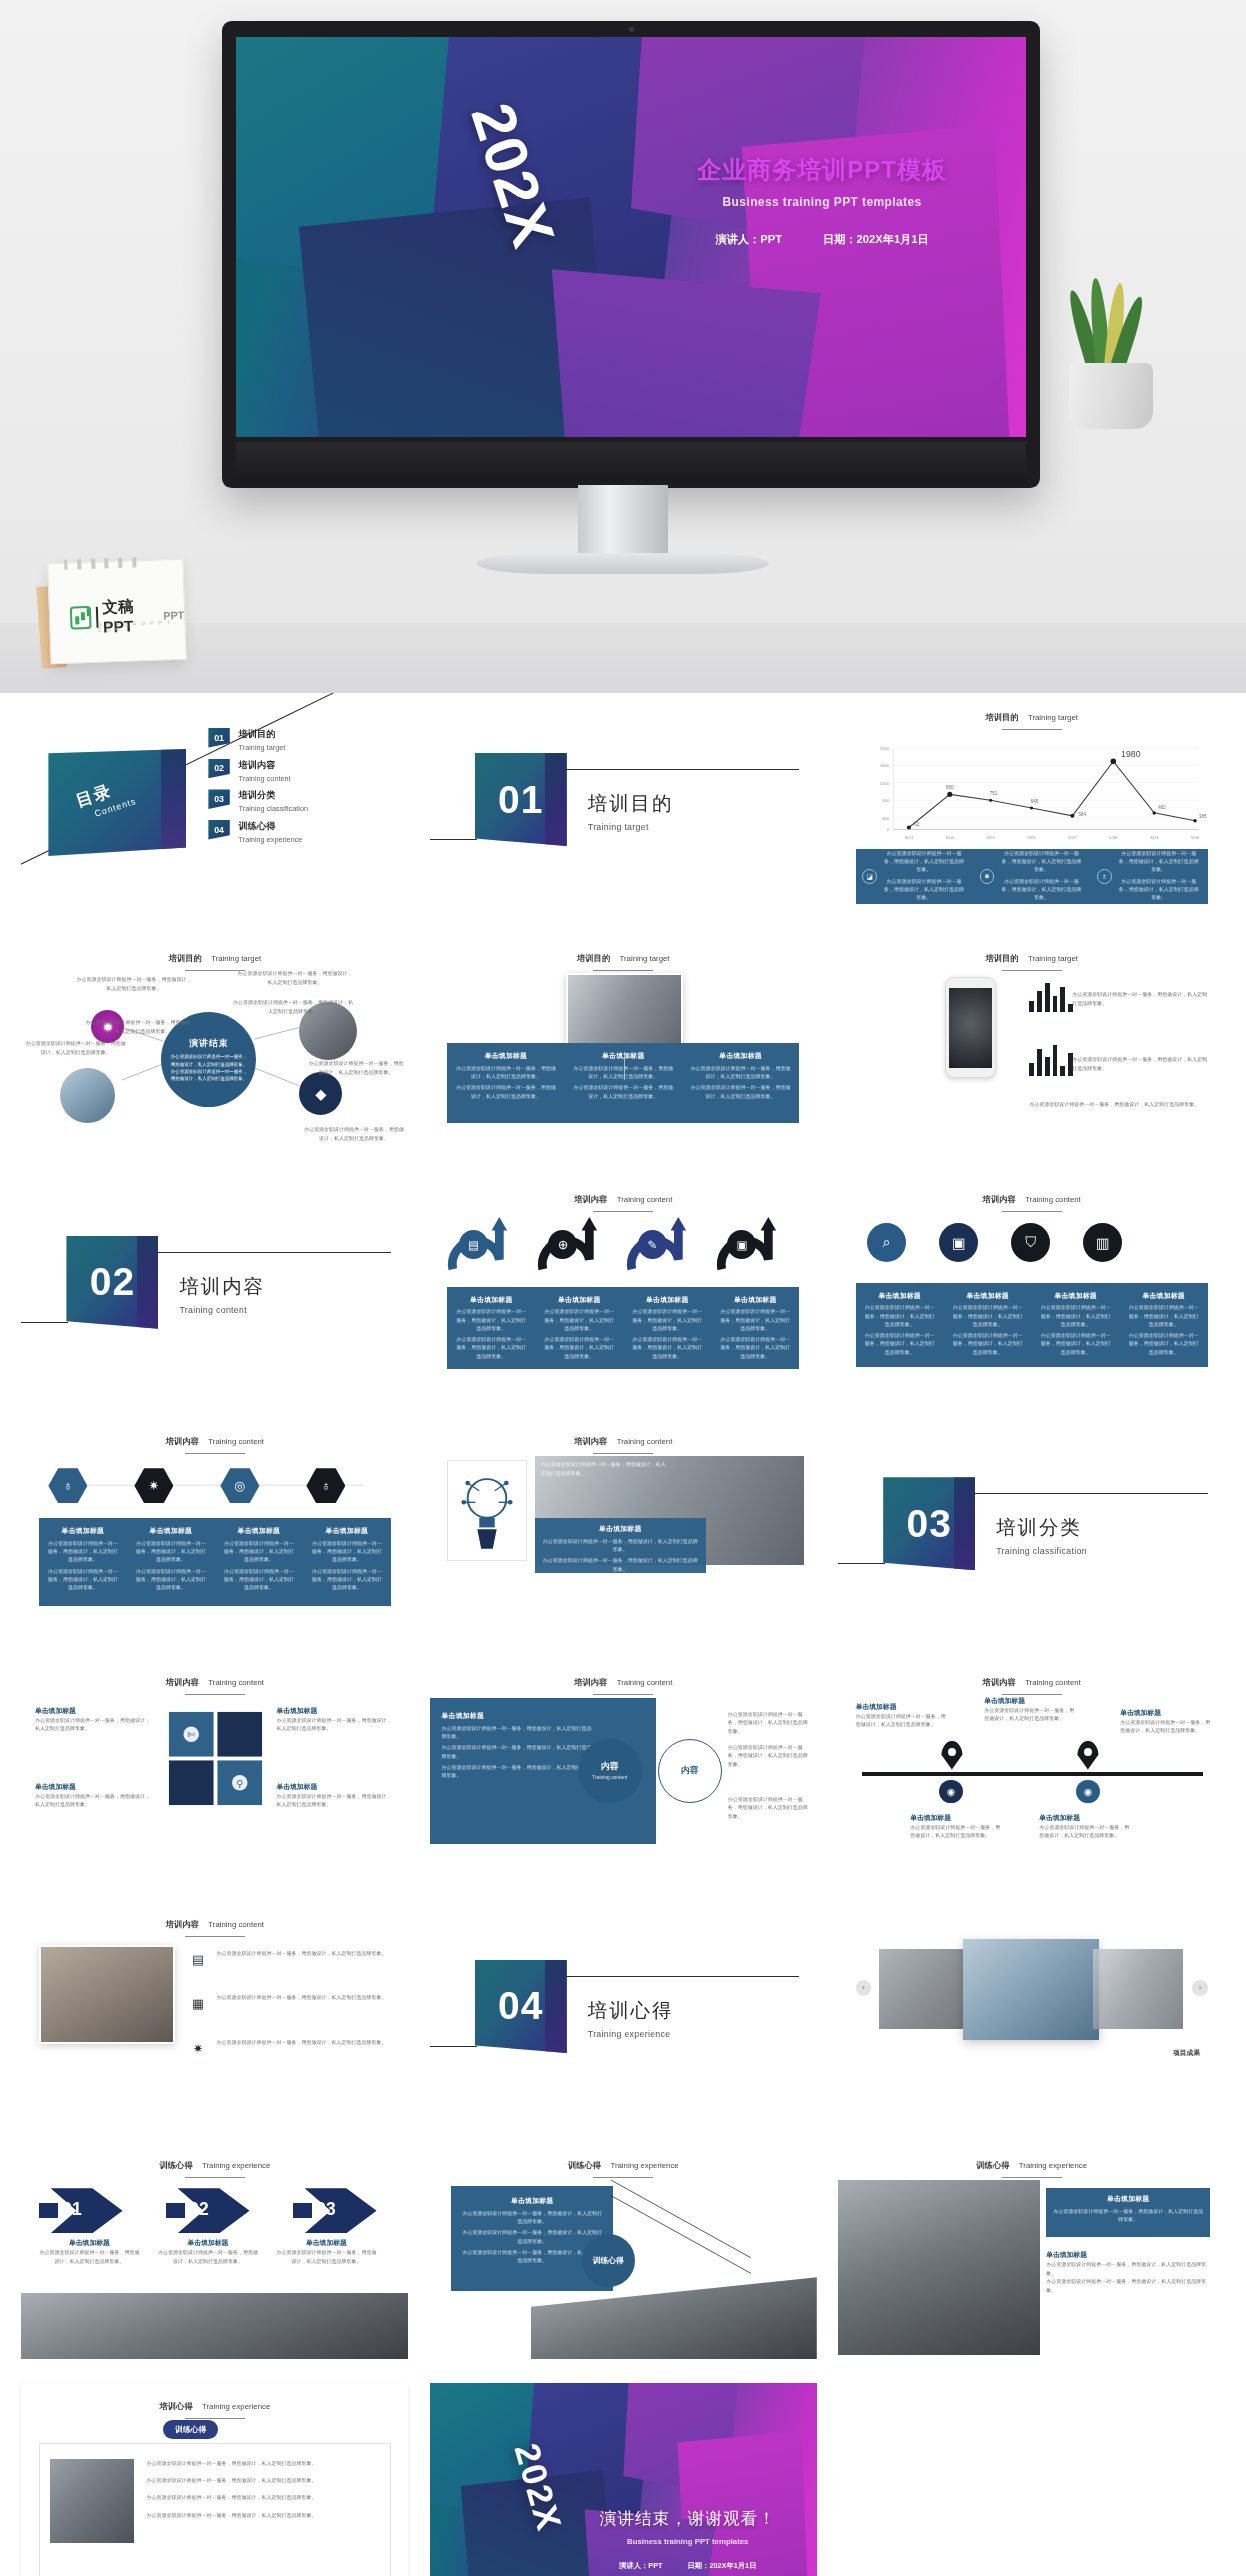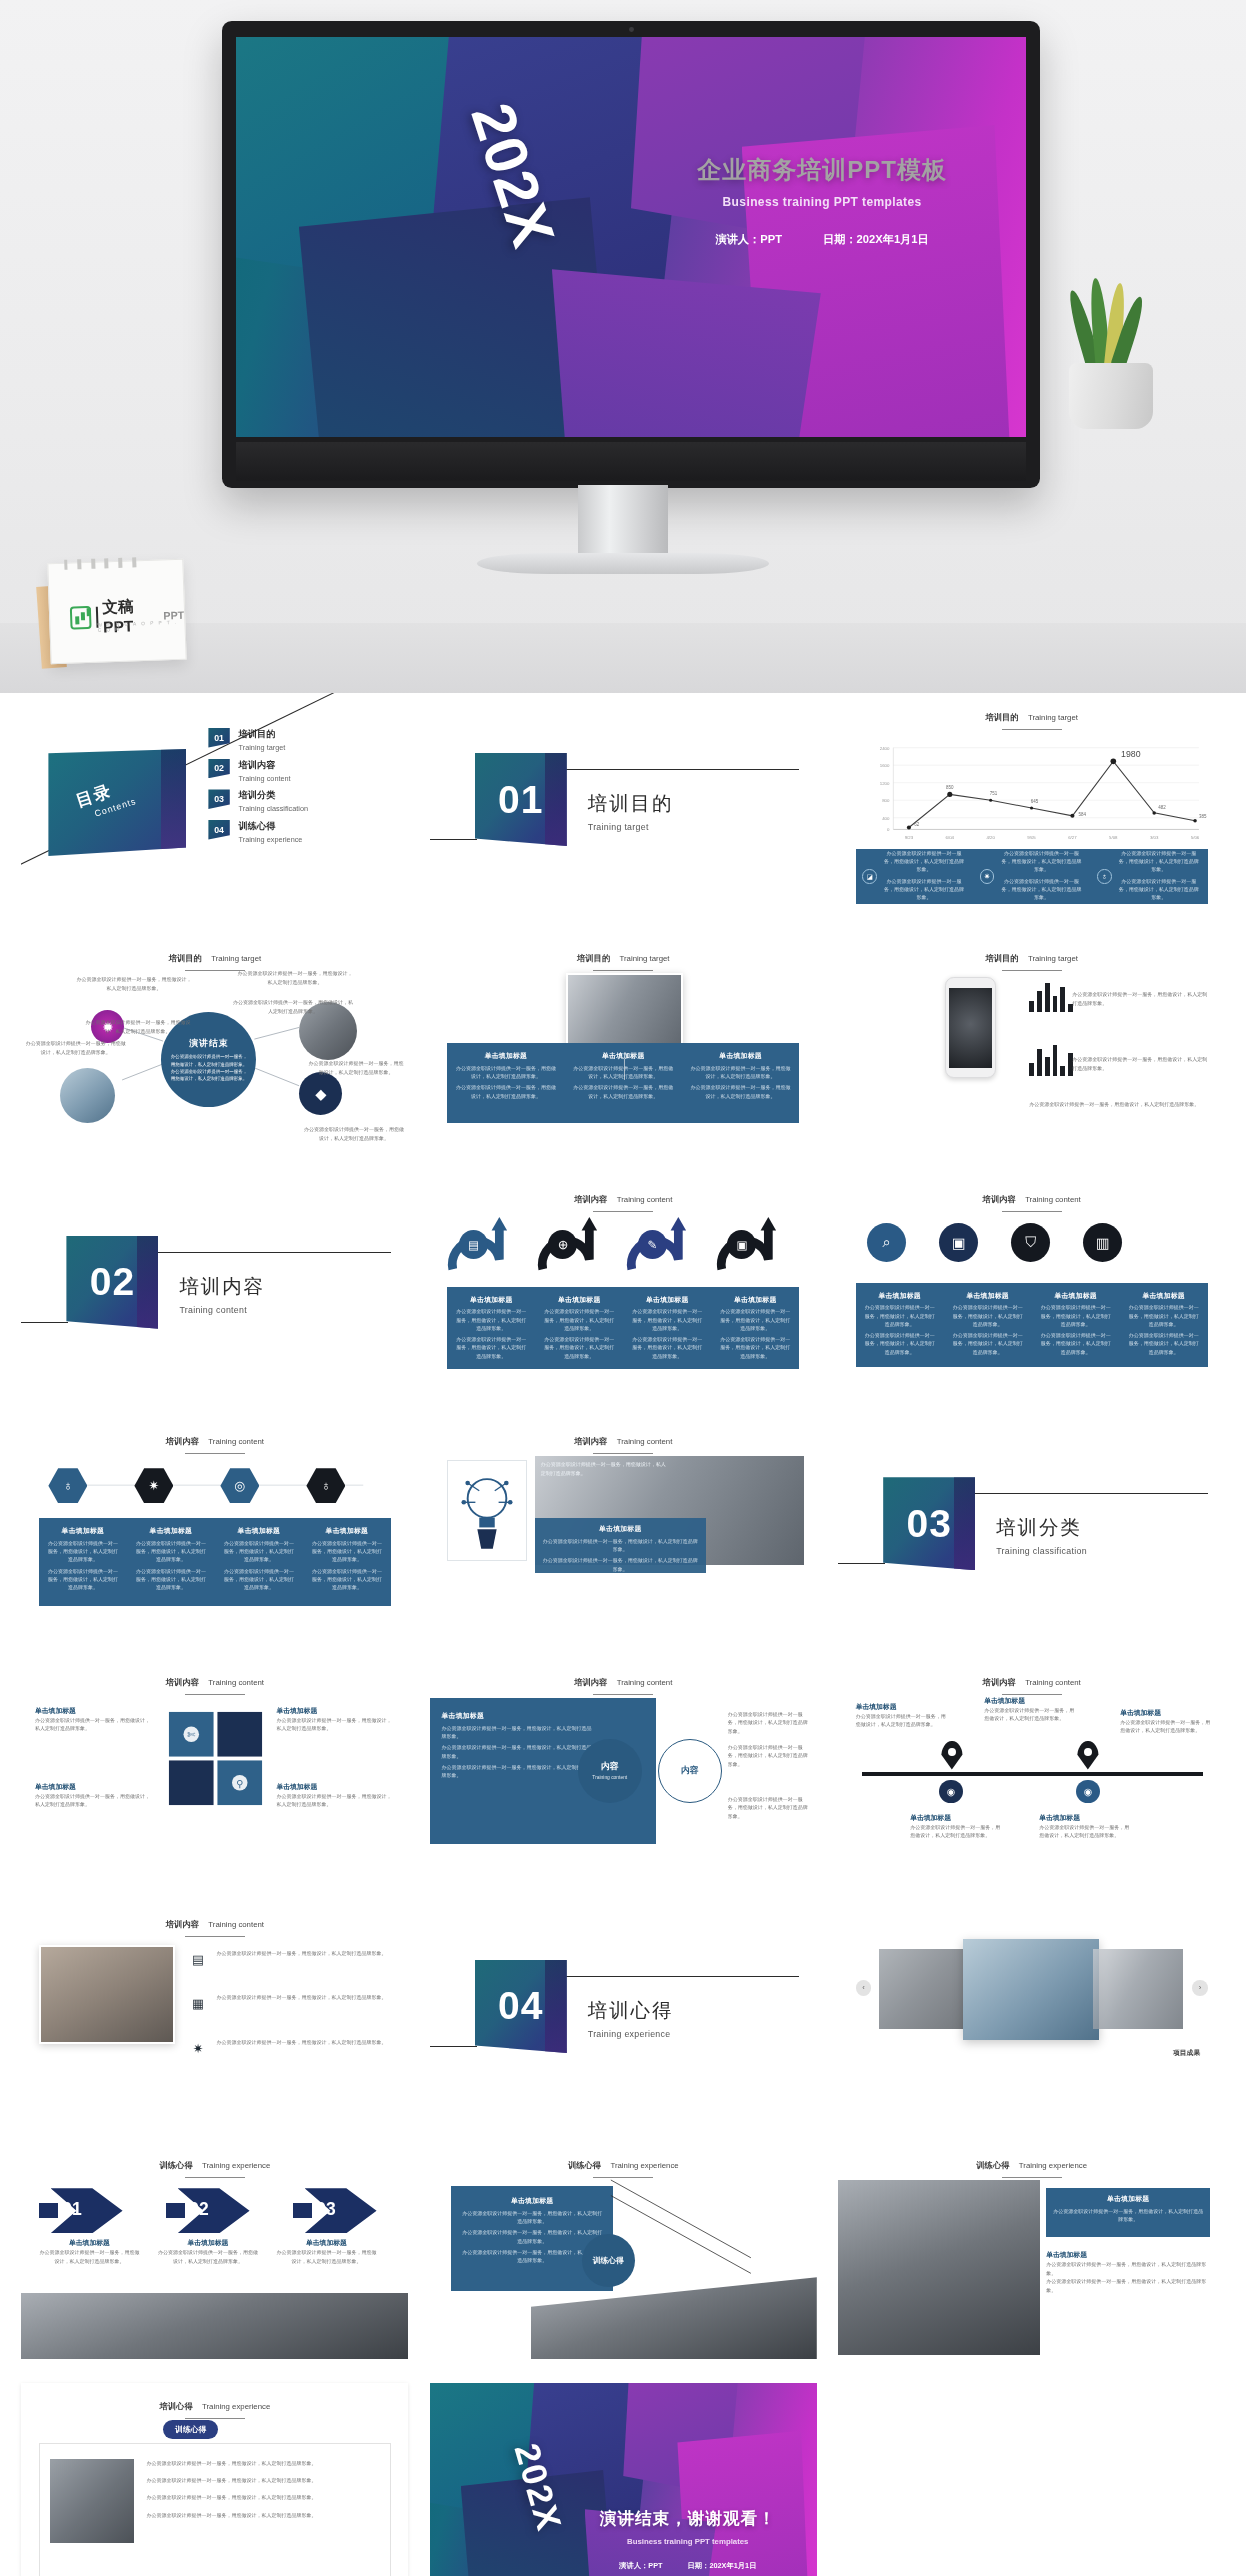--- a/index.html
+++ b/index.html
@@ -52,21 +52,21 @@
   .p6{ left:40%; top:58%; width:34%; height:60%;
       background:linear-gradient(190deg,#7e3bb0,#5d3aa2);
       clip-path:polygon(0 0,100% 10%,88% 100%,6% 88%); }
 
   .year { position:absolute; color:#fff; font-weight:bold; letter-spacing:1.9px;
           text-shadow:0 2.9px 9.7px rgba(0,0,0,.35); }
   .hero .year{ left:287px; top:58px; font-size:60px; transform:rotate(72deg);
                transform-origin:left top; }
 
   .hero-text { position:absolute; left:426px; top:117px; width:321px; text-align:center; }
-  .hero-title { color:#a3a3a3; font-size:24px; font-weight:bold; letter-spacing:1px;
+  .hero-title { color:#d946ef; font-size:24px; font-weight:bold; letter-spacing:1px;
                 text-shadow:0 1.9px 7.8px rgba(0,0,0,.3); }
   .hero-sub { color:#f3dff7; font-size:12px; font-weight:bold; margin-top:8.8px;
               letter-spacing:0.4px; }
   .hero-meta { margin-top:23.4px; color:#fff; font-size:11.2px; font-weight:bold;
                display:flex; justify-content:center; gap:41px; }
 
   
   .plant { position:absolute; left:1053px; top:312px; width:117px; height:117px; }
   .pot { position:absolute; left:15.6px; top:51px; width:84px; height:66px;
          border-radius:7.8px 7.8px 17.5px 17.5px;
@@ -209,21 +209,21 @@
   .car-arrow{ position:absolute; width:15.6px;height:15.6px;border-radius:50%;
       background:#e3e3e3; color:#666; font-size:7.8px; display:flex;
       align-items:center; justify-content:center; }
 
   
   .ribbon{ position:absolute; background:#2b3f82; color:#fff; font-size:7.8px;
       border-radius:11.7px; padding:3.9px 11.7px; font-weight:bold; }
 
   
   .end-text{ position:absolute; left:146px; top:125px; width:224px; text-align:center; }
-  .end-text .t1{ color:#fff; font-size:16.6px; font-weight:bold; letter-spacing:1px;
+  .end-text .t1{ color:#fff; font-size:16.6px; font-weight:normal; letter-spacing:1px;
       text-shadow:0 1.9px 5.8px rgba(0,0,0,.3); }
   .end-text .t2{ color:#f0d8f5; font-size:7.8px; font-weight:bold; margin-top:6.8px; }
   .end-text .t3{ margin-top:15.6px; display:flex; justify-content:center; gap:25px;
       color:#fff; font-size:7.3px; font-weight:bold; }
   .slide .year{ left:115px; top:56px; font-size:35px; transform:rotate(74deg);
       transform-origin:left top; }
 
   .txtline{ font-size:5px; color:#6f6f6f; line-height:1.7; }
   .mini-h{ font-size:6.8px; color:#1f4e72; font-weight:bold; }
 </style>

